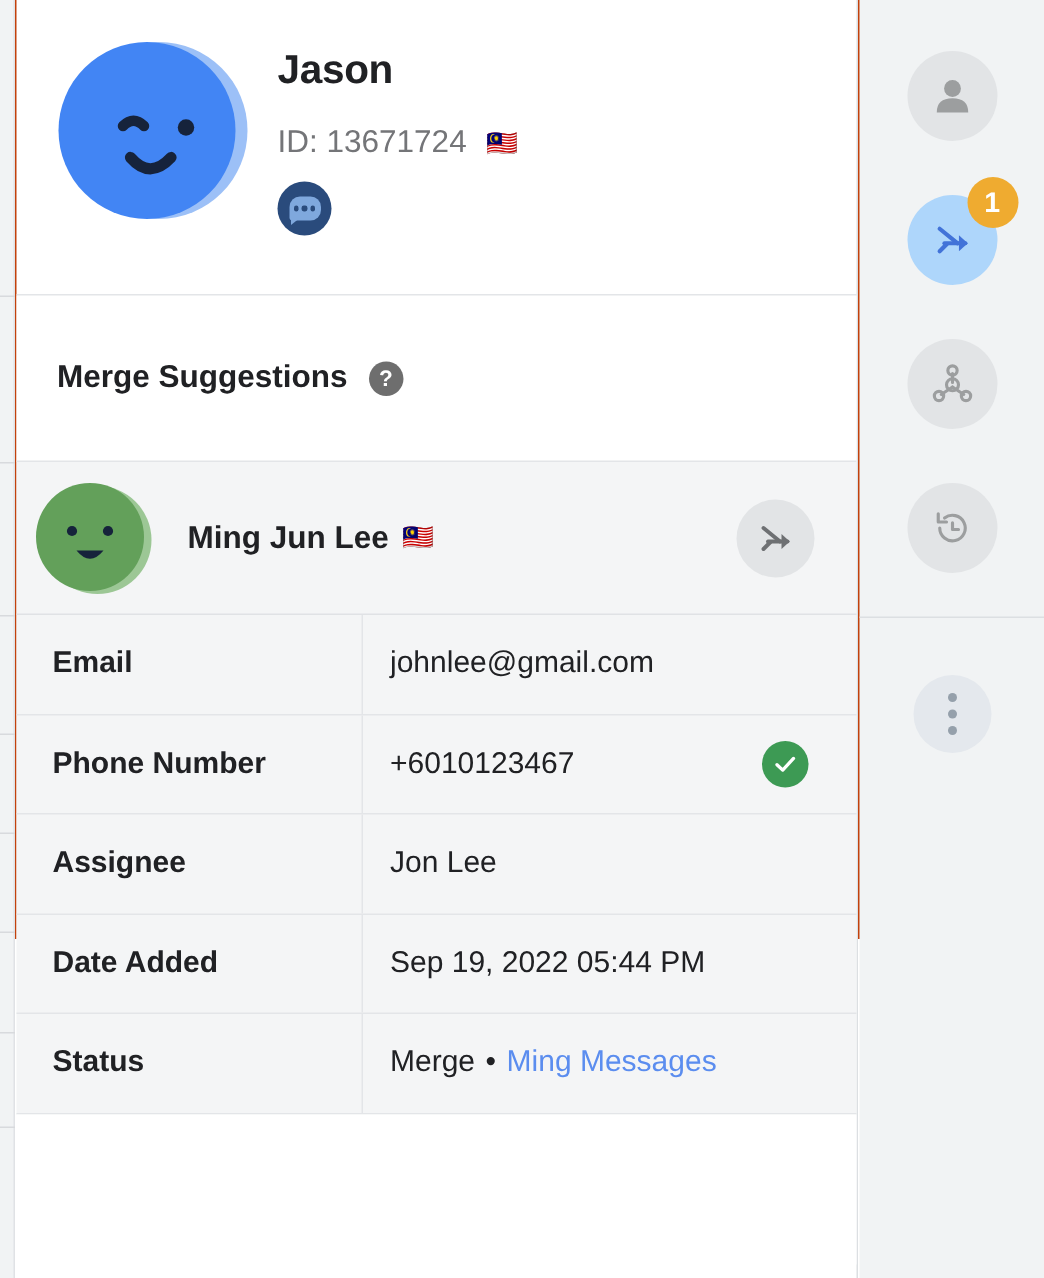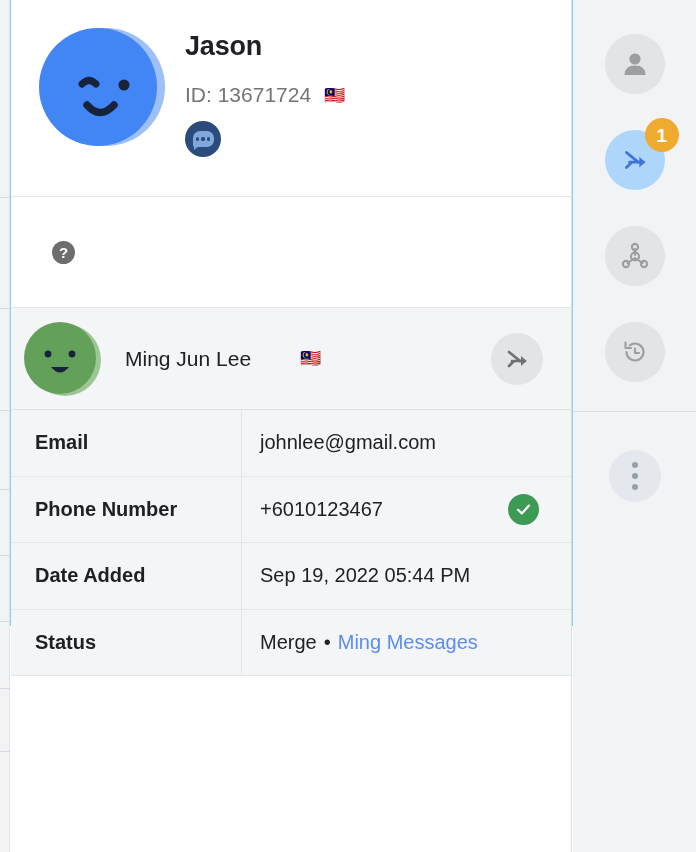--- a/index.html
+++ b/index.html
@@ -6,21 +6,21 @@
   * { box-sizing: border-box; margin: 0; padding: 0; }
   html, body {
     width: 696px; height: 852px;
     background: #ffffff;
     font-family: "Liberation Sans", "DejaVu Sans", sans-serif;
     overflow: hidden;
   }
   #app {
     position: relative;
     width: 696px; height: 626px;
-    background: #7dd3fc;
+    background: #c2410c;
   }
 
   
   .left-strip {
     position: absolute; left: 0; top: 0;
     width: 10px; height: 852px;
     background: #f1f3f4;
     border-right: 1px solid #e0e2e5;
   }
   .left-strip .seg {
@@ -139,26 +139,25 @@
   }
   .avatar-sm {
     position: relative;
     width: 80px; height: 80px;
     flex: 0 0 80px;
   }
   .suggest-name {
     flex: 1;
     padding-left: 23px;
     font-size: 21px;
-    font-weight: normal;
+    font-weight: bold;
     color: #202124;
     display: flex;
     align-items: center;
     white-space: nowrap;
-    gap: 40px;
   }
   .suggest-name .flag { margin-left: 9px; font-size: 17px; }
   .merge-btn {
     width: 52px; height: 52px;
     border-radius: 50%;
     background: #e2e4e6;
     display: flex; align-items: center; justify-content: center;
     flex: 0 0 52px;
   }
 
@@ -295,20 +294,21 @@
           <span class="bubble">
             <i></i>
               <i></i>
               <i></i>
           </span>
         </div>
       </div>
     </div>
 
     <div class="suggest-head">
+      <span class="suggest-title">Merge Suggestions</span>
       <span class="help-icon">?</span>
     </div>
 
     <div class="suggest-row">
       <div class="avatar-sm">
         <svg viewBox="0 0 80 80" width="80" height="80">
           <circle cx="43" cy="41" r="36" fill="#9cc795"></circle>
           <circle cx="38" cy="39" r="36" fill="#63a05a"></circle>
           <circle cx="26" cy="35" r="3.4" fill="#16233b"></circle>
           <circle cx="50" cy="35" r="3.4" fill="#16233b"></circle>
@@ -343,20 +343,26 @@
         <div class="tvalue">
           <span class="txt">+6010123467</span>
           <span class="verified">
             <svg width="19" height="19" viewBox="0 0 19 19">
               <path d="M4 9.8 L7.8 13.4 L15 5.6" stroke="#ffffff" stroke-width="2.2" fill="none" stroke-linecap="round" stroke-linejoin="round"></path>
             </svg>
           </span>
         </div>
       </div>
 
+      <div class="trow">
+        <div class="tlabel">Assignee</div>
+        <div class="tvalue">
+          <span class="txt">Jon Lee</span>
+        </div>
+      </div>
 
       <div class="trow">
         <div class="tlabel">Date Added</div>
         <div class="tvalue">
           <span class="txt">Sep 19, 2022 05:44 PM</span>
         </div>
       </div>
 
       <div class="trow">
         <div class="tlabel">Status</div>

